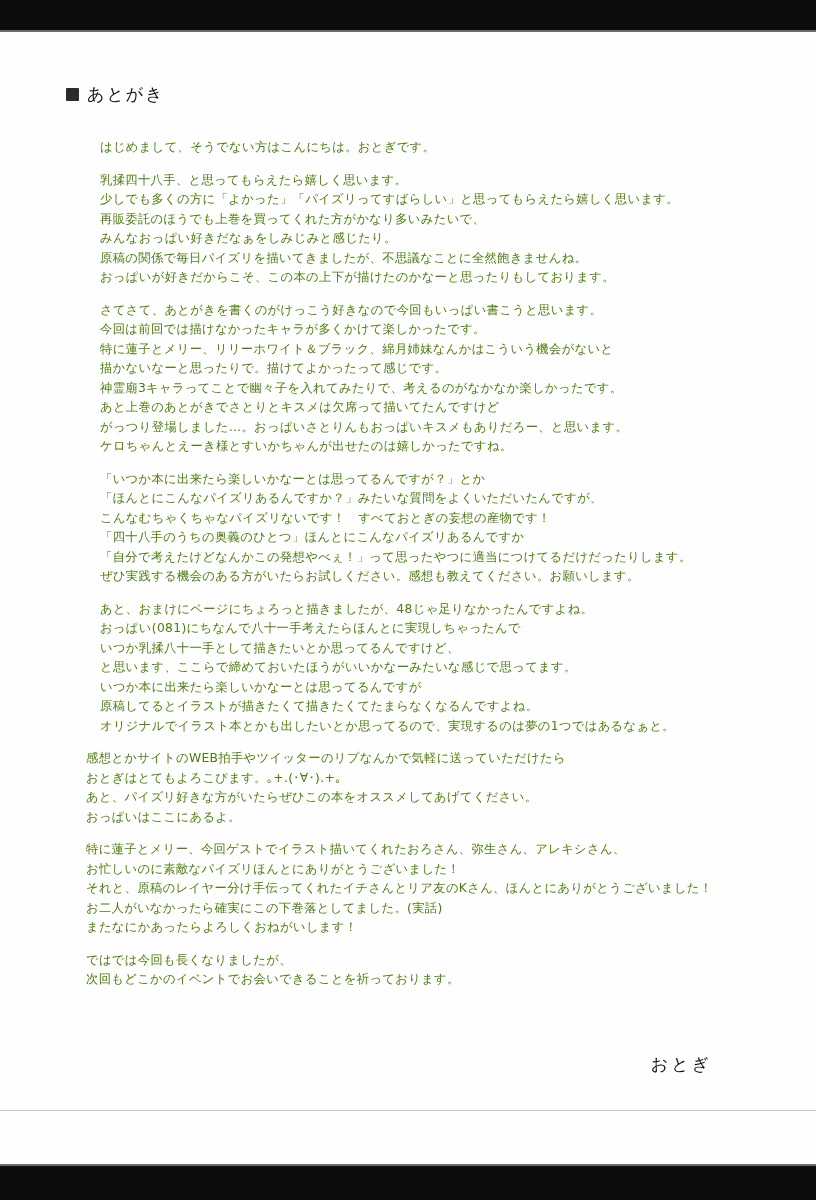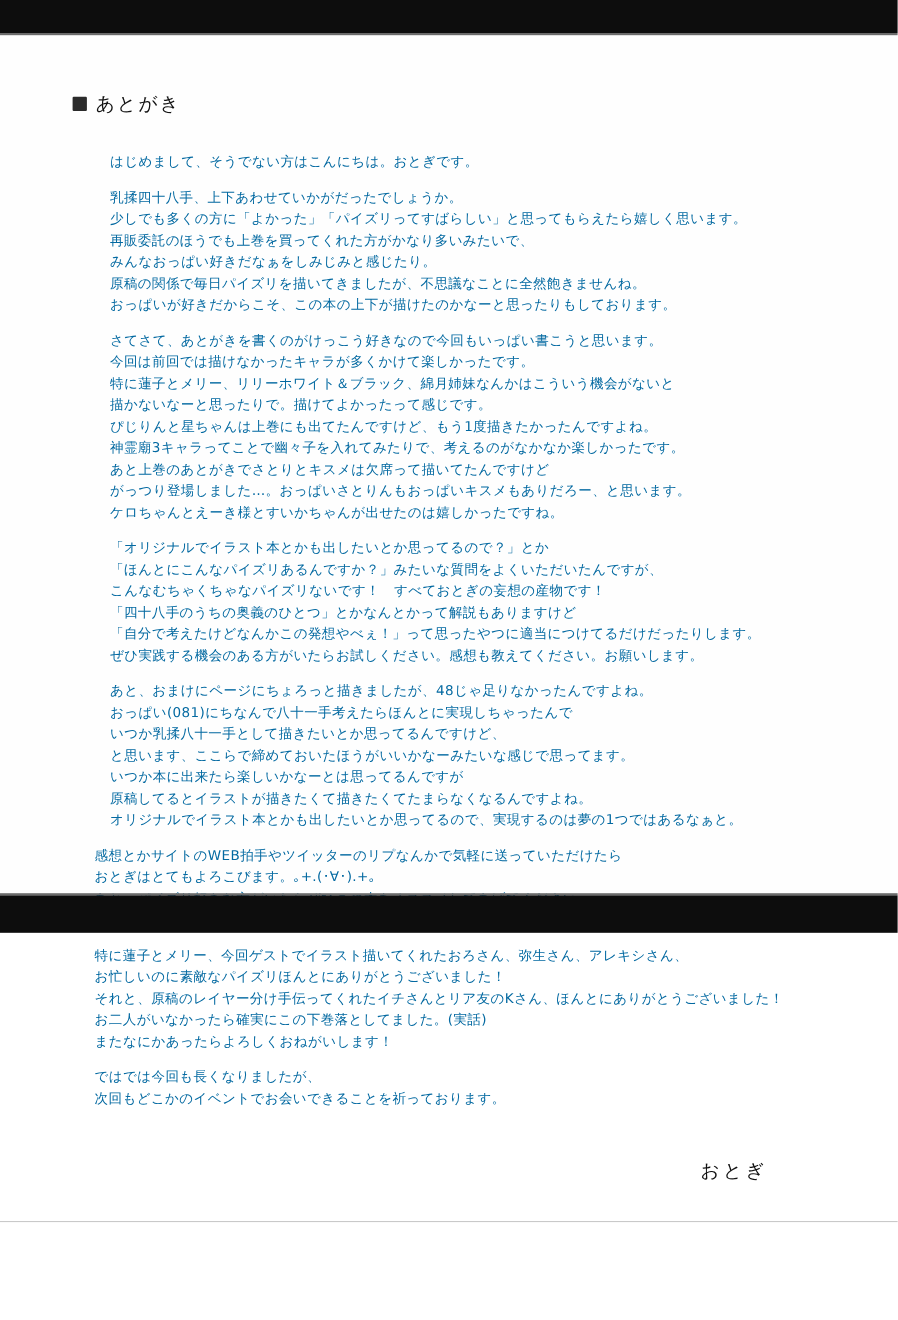--- a/index.html
+++ b/index.html
@@ -11,21 +11,21 @@
     width: 816px;
     height: 1200px;
     font-family: "DejaVu Sans", sans-serif;
     position: relative;
     overflow: hidden;
   }
   .page {
     position: absolute;
     left: 0; top: 0;
     width: 816px;
-    height: 848px;
+    height: 1200px;
     background: #fefefe;
   }
   
   .band-top {
     position: absolute;
     left: 0; top: 0;
     width: 816px;
     height: 30px;
     background: #0d0d0d;
   }
@@ -81,40 +81,40 @@
     color: #111;
     font-family: "DejaVu Sans", sans-serif;
   }
 
   
   .body-text {
     position: absolute;
     left: 86px;
     top: 138px;
     width: 660px;
-    color: #0369a1;
+    color: #4d7c0f;
     font-size: 12.3px;
     line-height: 19.5px;
     letter-spacing: 0.35px;
     font-family: "DejaVu Sans", sans-serif;
   }
   .para {
     margin: 0 0 13px 0;
   }
   .para.indent {
     text-indent: 14px;
   }
   .para .line {
     display: block;
     white-space: pre-wrap;
   }
 
   .signature {
     position: absolute;
-    right: 118px;
+    right: 104px;
     top: 1053px;
     font-size: 17px;
     letter-spacing: 3px;
     color: #111;
   }
 </style>
 </head>
 <body>
 
 <div class="page">
@@ -125,43 +125,42 @@
   <div class="heading">
     <span class="heading-marker"></span>
     <span class="heading-text">あとがき</span>
   </div>
 
   <div class="body-text">
       <div class="para indent">
         <span class="line">はじめまして、そうでない方はこんにちは。おとぎです。</span>
       </div>
       <div class="para indent">
-        <span class="line">乳揉四十八手、上下あわせていかがだったでしょうか。</span>
+        <span class="line">乳揉四十八手、と思ってもらえたら嬉しく思います。</span>
         <span class="line">少しでも多くの方に「よかった」「パイズリってすばらしい」と思ってもらえたら嬉しく思います。</span>
         <span class="line">再販委託のほうでも上巻を買ってくれた方がかなり多いみたいで、</span>
         <span class="line">みんなおっぱい好きだなぁをしみじみと感じたり。</span>
         <span class="line">原稿の関係で毎日パイズリを描いてきましたが、不思議なことに全然飽きませんね。</span>
         <span class="line">おっぱいが好きだからこそ、この本の上下が描けたのかなーと思ったりもしております。</span>
       </div>
       <div class="para indent">
         <span class="line">さてさて、あとがきを書くのがけっこう好きなので今回もいっぱい書こうと思います。</span>
         <span class="line">今回は前回では描けなかったキャラが多くかけて楽しかったです。</span>
         <span class="line">特に蓮子とメリー、リリーホワイト＆ブラック、綿月姉妹なんかはこういう機会がないと</span>
         <span class="line">描かないなーと思ったりで。描けてよかったって感じです。</span>
-        <span class="line">ぴじりんと星ちゃんは上巻にも出てたんですけど、もう1度描きたかったんですよね。</span>
         <span class="line">神霊廟3キャラってことで幽々子を入れてみたりで、考えるのがなかなか楽しかったです。</span>
         <span class="line">あと上巻のあとがきでさとりとキスメは欠席って描いてたんですけど</span>
         <span class="line">がっつり登場しました…。おっぱいさとりんもおっぱいキスメもありだろー、と思います。</span>
         <span class="line">ケロちゃんとえーき様とすいかちゃんが出せたのは嬉しかったですね。</span>
       </div>
       <div class="para indent">
-        <span class="line">「オリジナルでイラスト本とかも出したいとか思ってるので？」とか</span>
+        <span class="line">「いつか本に出来たら楽しいかなーとは思ってるんですが？」とか</span>
         <span class="line">「ほんとにこんなパイズリあるんですか？」みたいな質問をよくいただいたんですが、</span>
         <span class="line">こんなむちゃくちゃなパイズリないです！　すべておとぎの妄想の産物です！</span>
-        <span class="line">「四十八手のうちの奥義のひとつ」とかなんとかって解説もありますけど</span>
+        <span class="line">「四十八手のうちの奥義のひとつ」ほんとにこんなパイズリあるんですか</span>
         <span class="line">「自分で考えたけどなんかこの発想やべぇ！」って思ったやつに適当につけてるだけだったりします。</span>
         <span class="line">ぜひ実践する機会のある方がいたらお試しください。感想も教えてください。お願いします。</span>
       </div>
       <div class="para indent">
         <span class="line">あと、おまけにページにちょろっと描きましたが、48じゃ足りなかったんですよね。</span>
         <span class="line">おっぱい(081)にちなんで八十一手考えたらほんとに実現しちゃったんで</span>
         <span class="line">いつか乳揉八十一手として描きたいとか思ってるんですけど、</span>
         <span class="line">と思います、ここらで締めておいたほうがいいかなーみたいな感じで思ってます。</span>
         <span class="line">いつか本に出来たら楽しいかなーとは思ってるんですが</span>
         <span class="line">原稿してるとイラストが描きたくて描きたくてたまらなくなるんですよね。</span>

